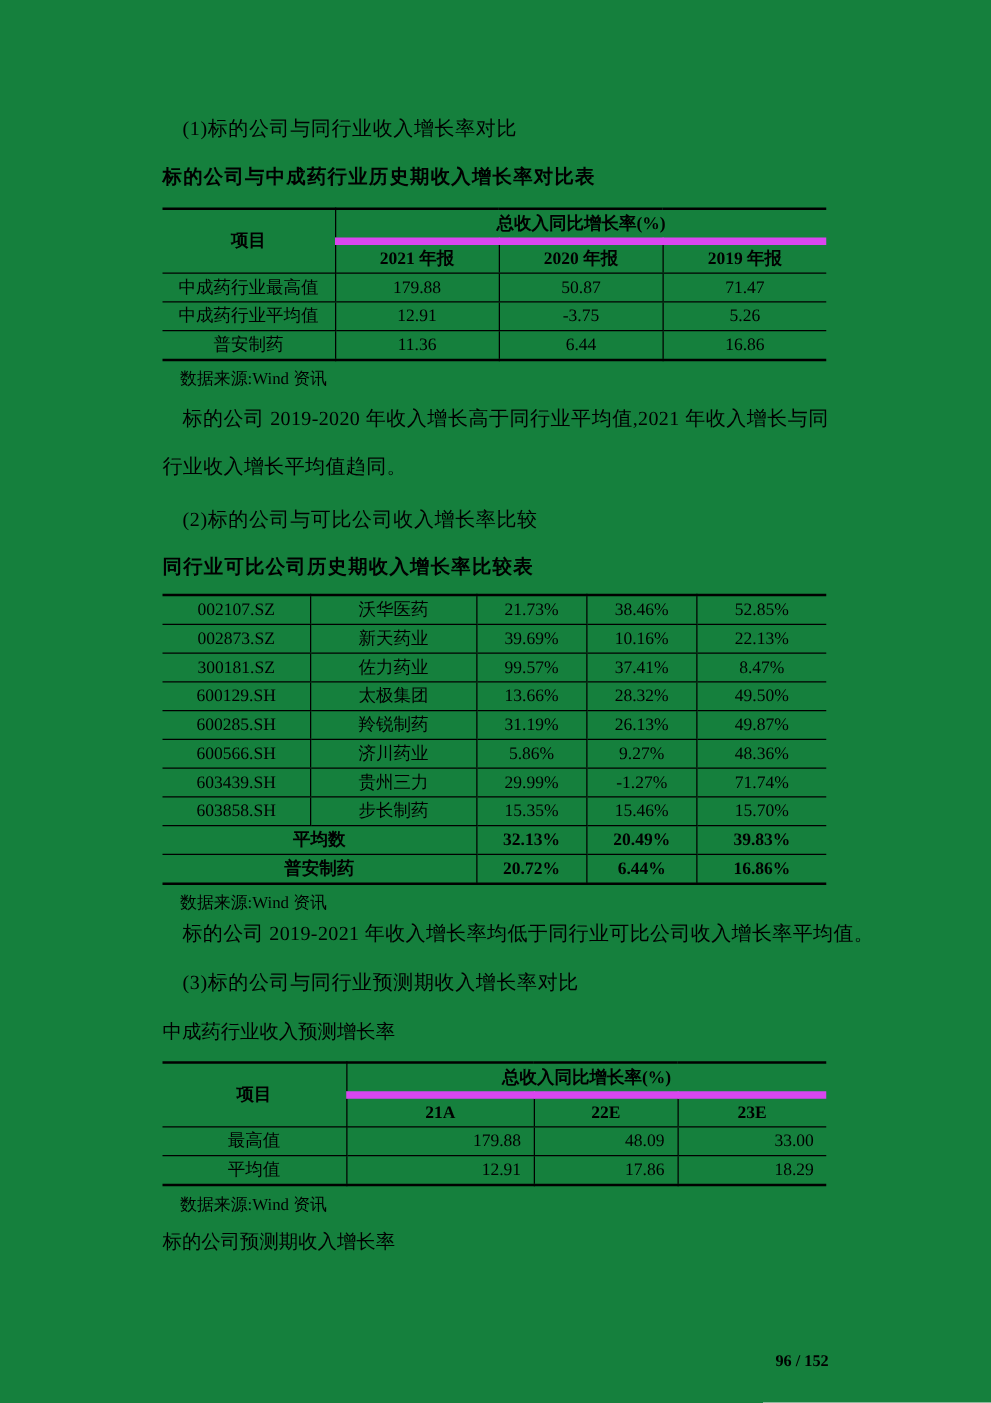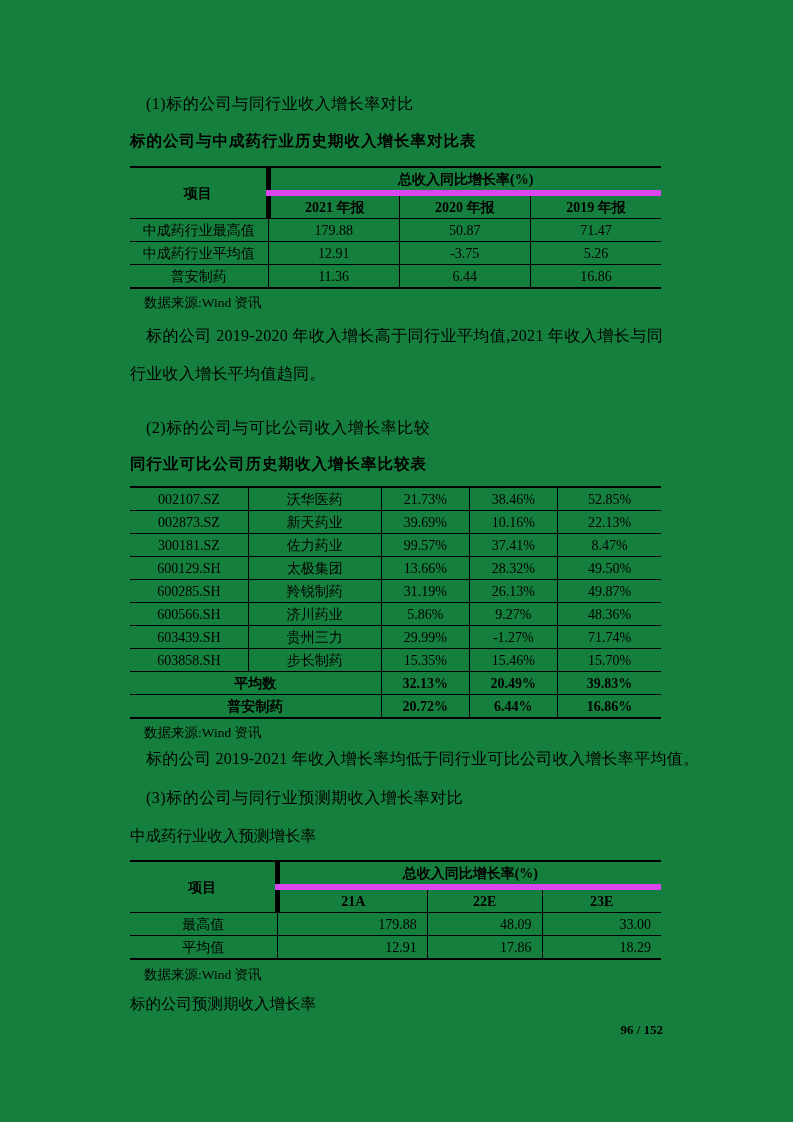--- a/index.html
+++ b/index.html
@@ -25,39 +25,39 @@
   }
   table.dtable td{
     border-left:1px solid #000;
     border-bottom:1.5px solid #000;
     text-align:center;vertical-align:middle;
     padding:0;height:22px;line-height:17px;
     overflow:hidden;white-space:nowrap;
   }
   table.dtable td:first-child{border-left:none;}
   table.dtable td:last-child{border-right:none;}
-  table.dtable td.rspan{border-right:5px solid #000000;}
+  table.dtable td.rspan{border-right:1px solid #000000;}
   table.dtable td.grp{border-bottom:6px solid #d946ef;}
   table.dtable td.hd{font-weight:bold;}
   table.dtable tr.b td{font-weight:bold;}
   table.dtable td.num-r{text-align:right;padding-right:10px;}
   .t2 td{height:20.5px;}
   .t2 tr.hrow td{height:26px;}
   .source{font-size:13.5px;padding-left:14px;margin-top:5px;line-height:18px;}
   .para{font-size:16px;line-height:38px;text-align:justify;text-indent:1em;letter-spacing:.3px;}
   .p1{margin-top:5px;}
   .p2{margin-top:2px;white-space:nowrap;line-height:30px;}
-  .h2{margin-top:24px;}
+  .h2{margin-top:13px;}
   .cap2{margin-top:15px;margin-bottom:11px;}
   .h3{margin-top:13px;}
   .cap3{margin-top:17px;margin-bottom:13px;}
   .cap4{margin-top:10px;}
   .src3{margin-top:6px;}
   .pagenum{
-    position:absolute;top:1022px;right:130px;
+    position:absolute;top:1081px;right:130px;
     font-size:13px;font-weight:bold;margin-left:16px;
   }
 </style>
 </head>
 <body>
 
 <div class="page">
   <div class="content">
 
     <div class="heading h1">(1)标的公司与同行业收入增长率对比</div>

